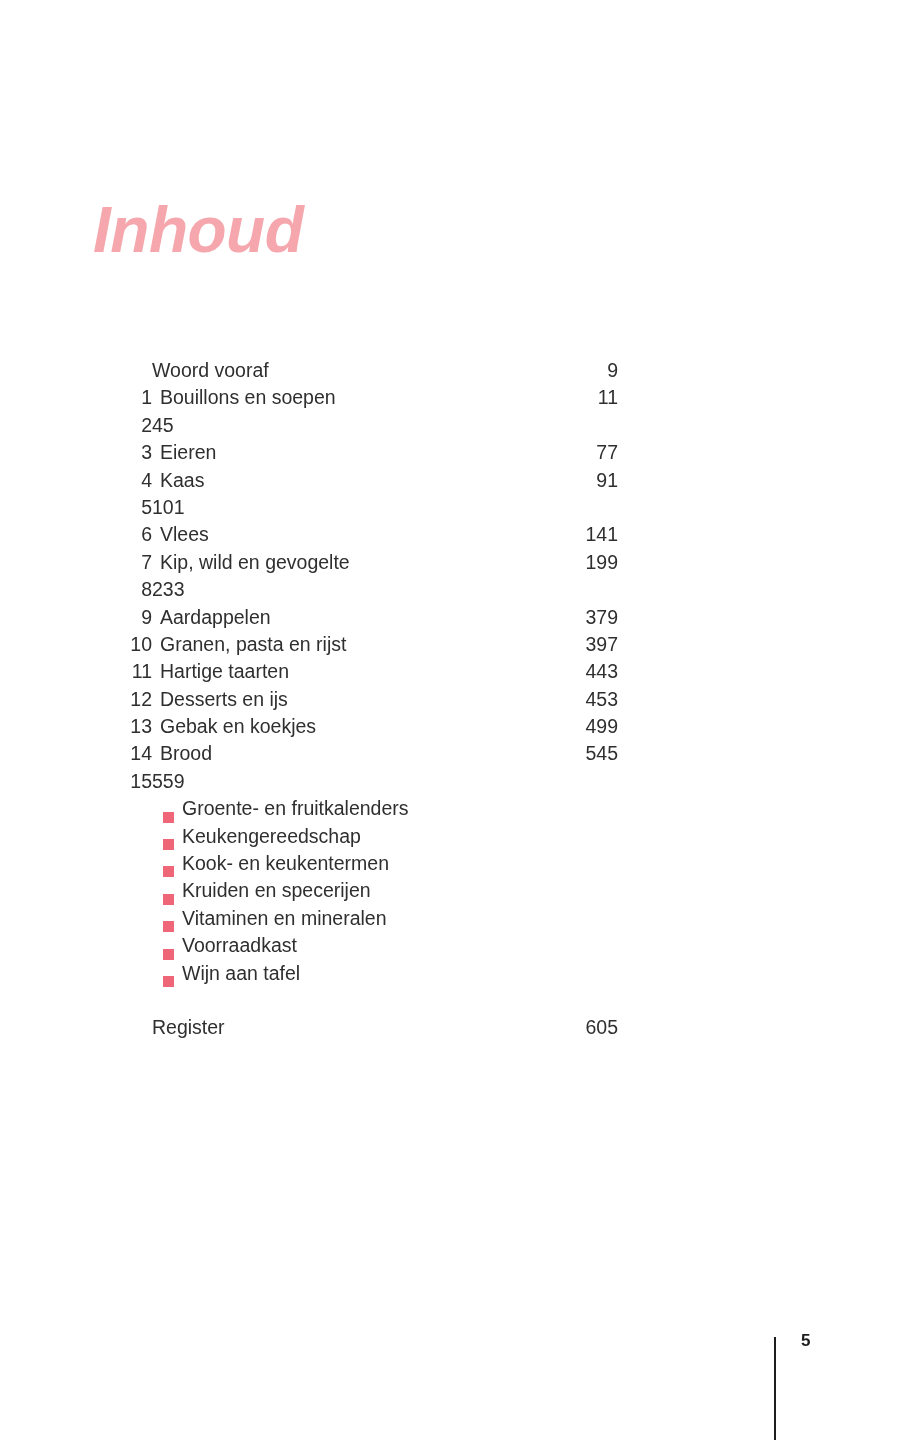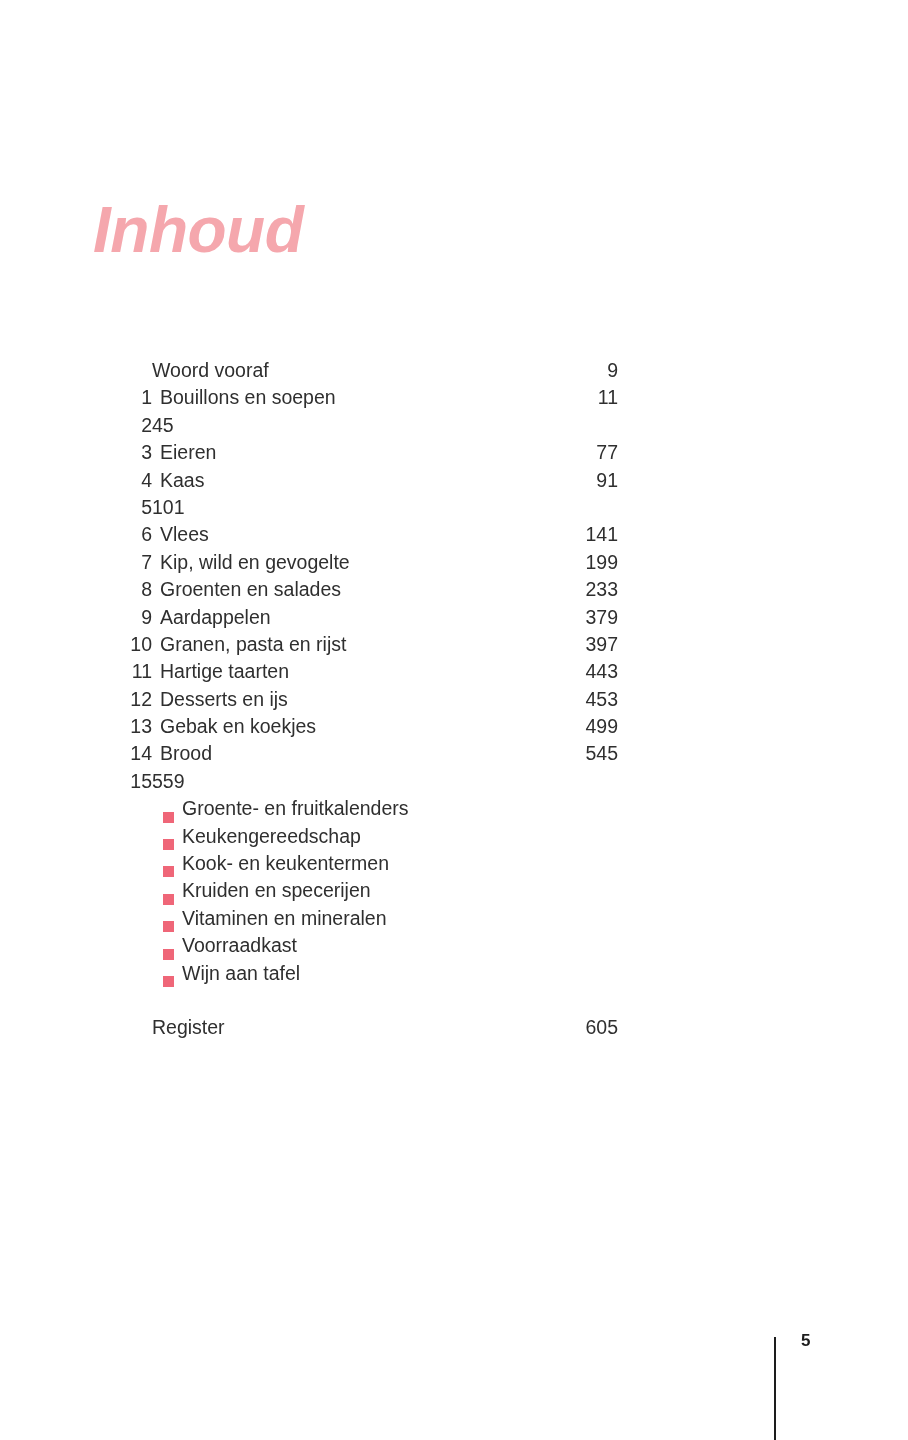--- a/index.html
+++ b/index.html
@@ -162,21 +162,20 @@
           <span class="row-label">Vlees</span>
           <span class="row-page">141</span>
         </div>
         <div class="toc-row">
           <span class="row-num">7</span>
           <span class="row-label">Kip, wild en gevogelte</span>
           <span class="row-page">199</span>
         </div>
         <div class="toc-row">
           <span class="row-num">8</span>
-          <span class="row-label">Groenten en salades</span>
           <span class="row-page">233</span>
         </div>
         <div class="toc-row">
           <span class="row-num">9</span>
           <span class="row-label">Aardappelen</span>
           <span class="row-page">379</span>
         </div>
         <div class="toc-row">
           <span class="row-num">10</span>
           <span class="row-label">Granen, pasta en rijst</span>

